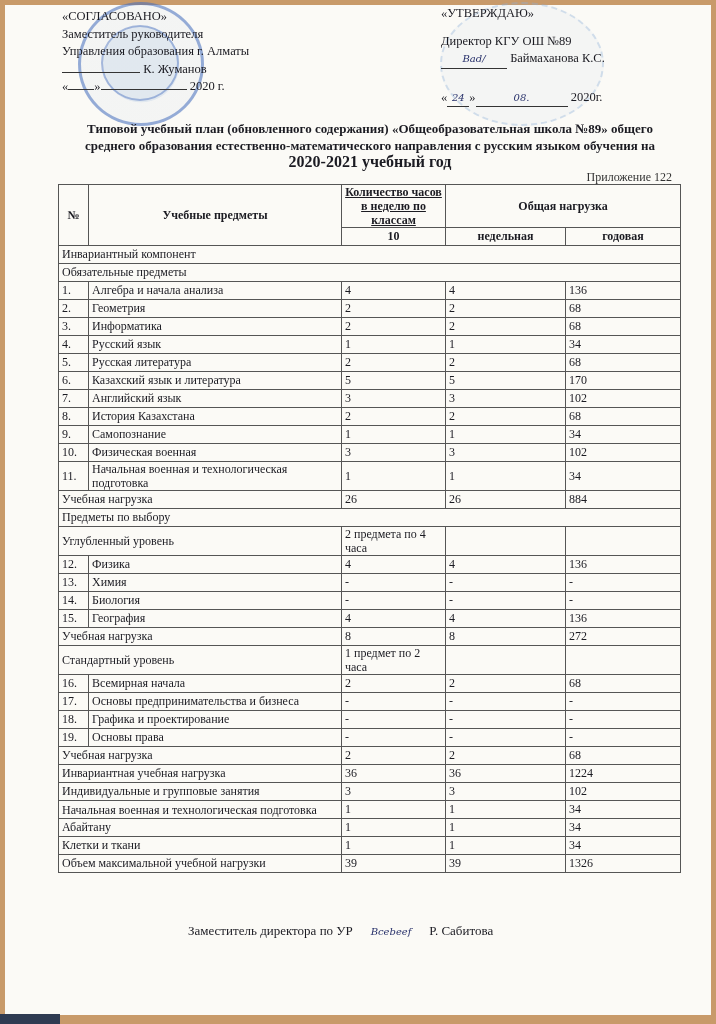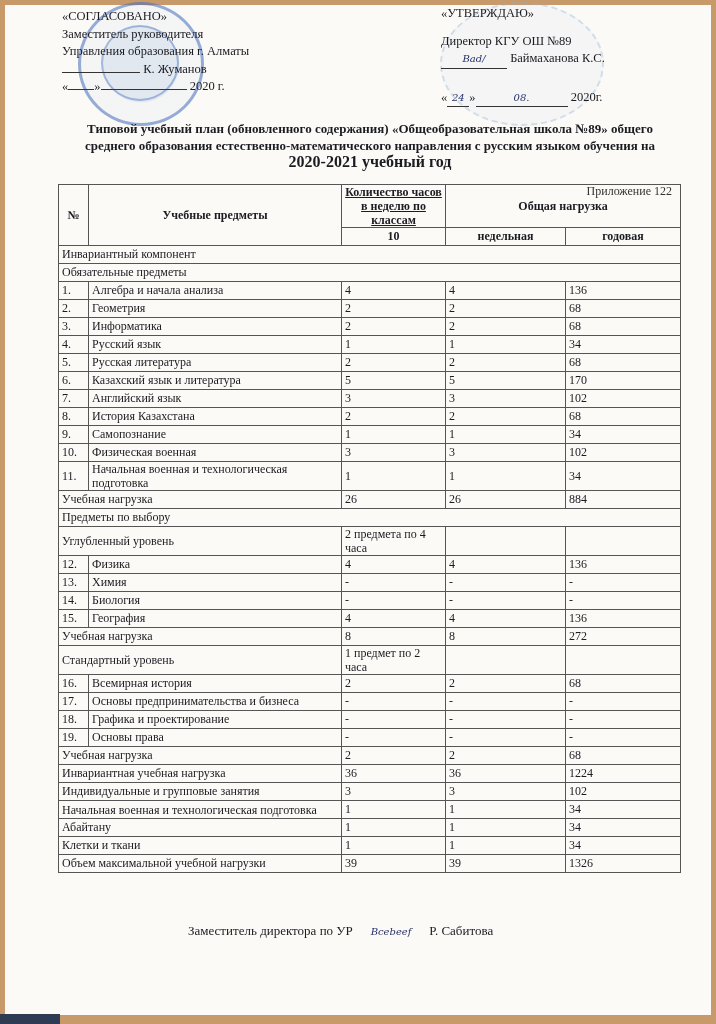--- a/index.html
+++ b/index.html
@@ -37,21 +37,21 @@
   .sig {
     font-family:"DejaVu Serif", serif; font-style:italic; color:#27306a;
     font-size:10px;
   }
   .title {
     position:absolute; left:40px; top:121px; width:660px; text-align:center;
     font-weight:bold; font-size:13px; line-height:16.5px;
   }
   .title .year { font-size:16px; }
   .appendix {
-    position:absolute; right:44px; top:184px; font-size:12px; color:#333;
+    position:absolute; right:44px; top:170px; font-size:12px; color:#333;
   }
   table.plan {
     position:absolute; left:58px; top:184px; width:622px;
     border-collapse:collapse; font-size:12px; table-layout:fixed;
   }
   table.plan td, table.plan th {
     border:1px solid #555; padding:0 3px; line-height:15px; height:17px;
     vertical-align:middle; text-align:left; font-weight:normal;
   }
   table.plan th { text-align:center; font-weight:bold; }
@@ -254,21 +254,21 @@
       </tr>
 
   <tr class="tall">
         <td colspan="2">Стандартный уровень</td>
         <td style="line-height:14px;">1 предмет по 2 часа</td>
         <td></td>
         <td></td>
       </tr>
   <tr>
         <td>16.</td>
-        <td>Всемирная история</td>
+        <td>Всемирная начала</td>
         <td>2</td>
         <td>2</td>
         <td>68</td>
       </tr>
   <tr>
         <td>17.</td>
         <td>Основы предпринимательства и бизнеса</td>
         <td>-</td>
         <td>-</td>
         <td>-</td>

